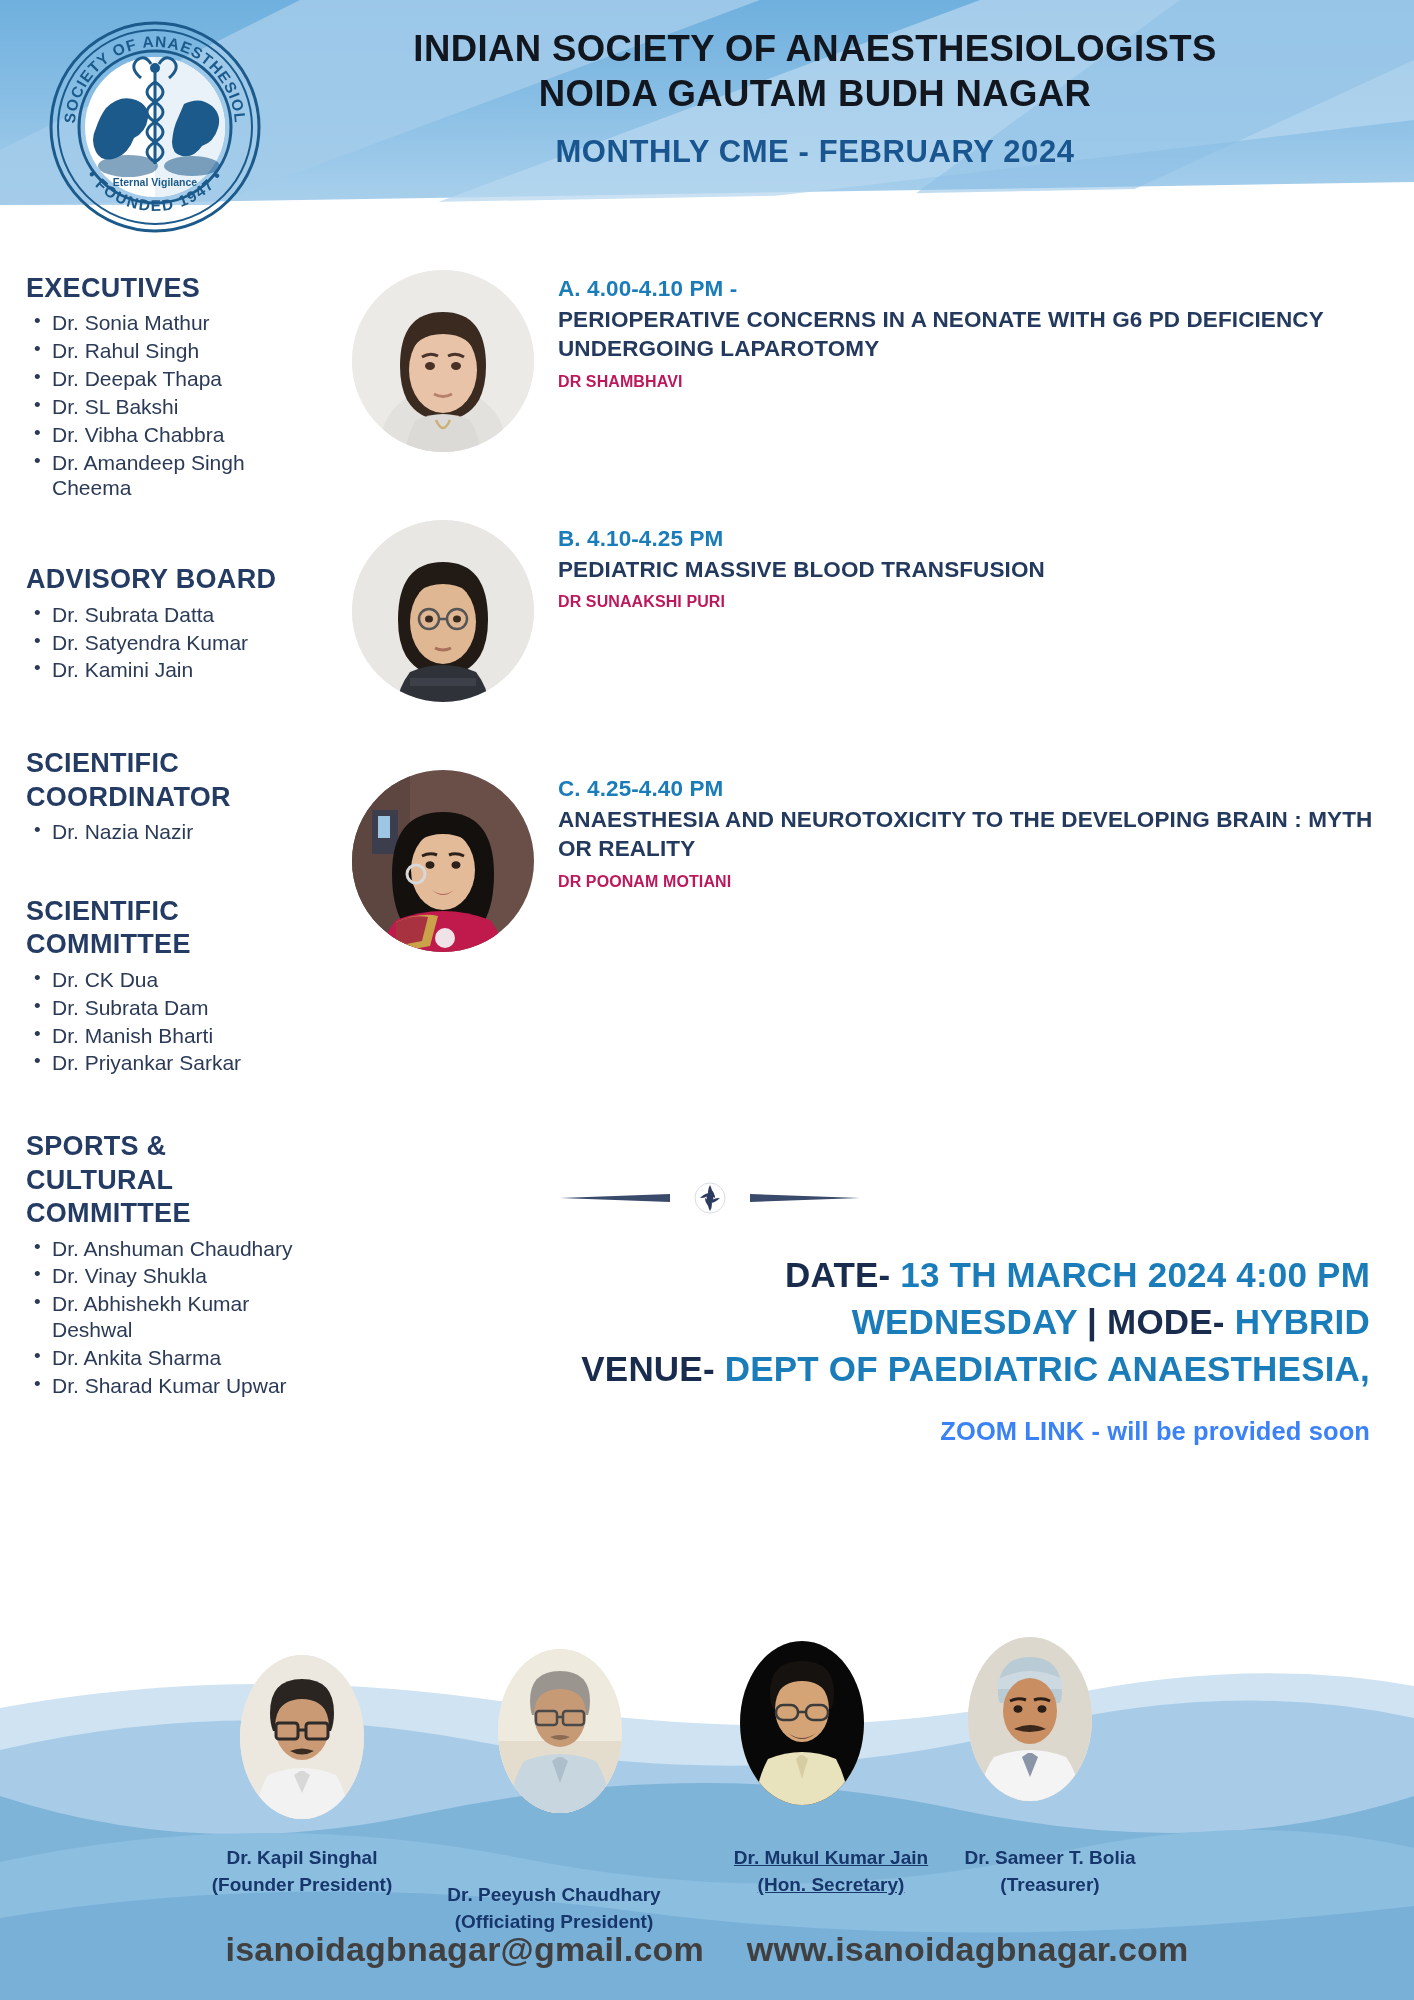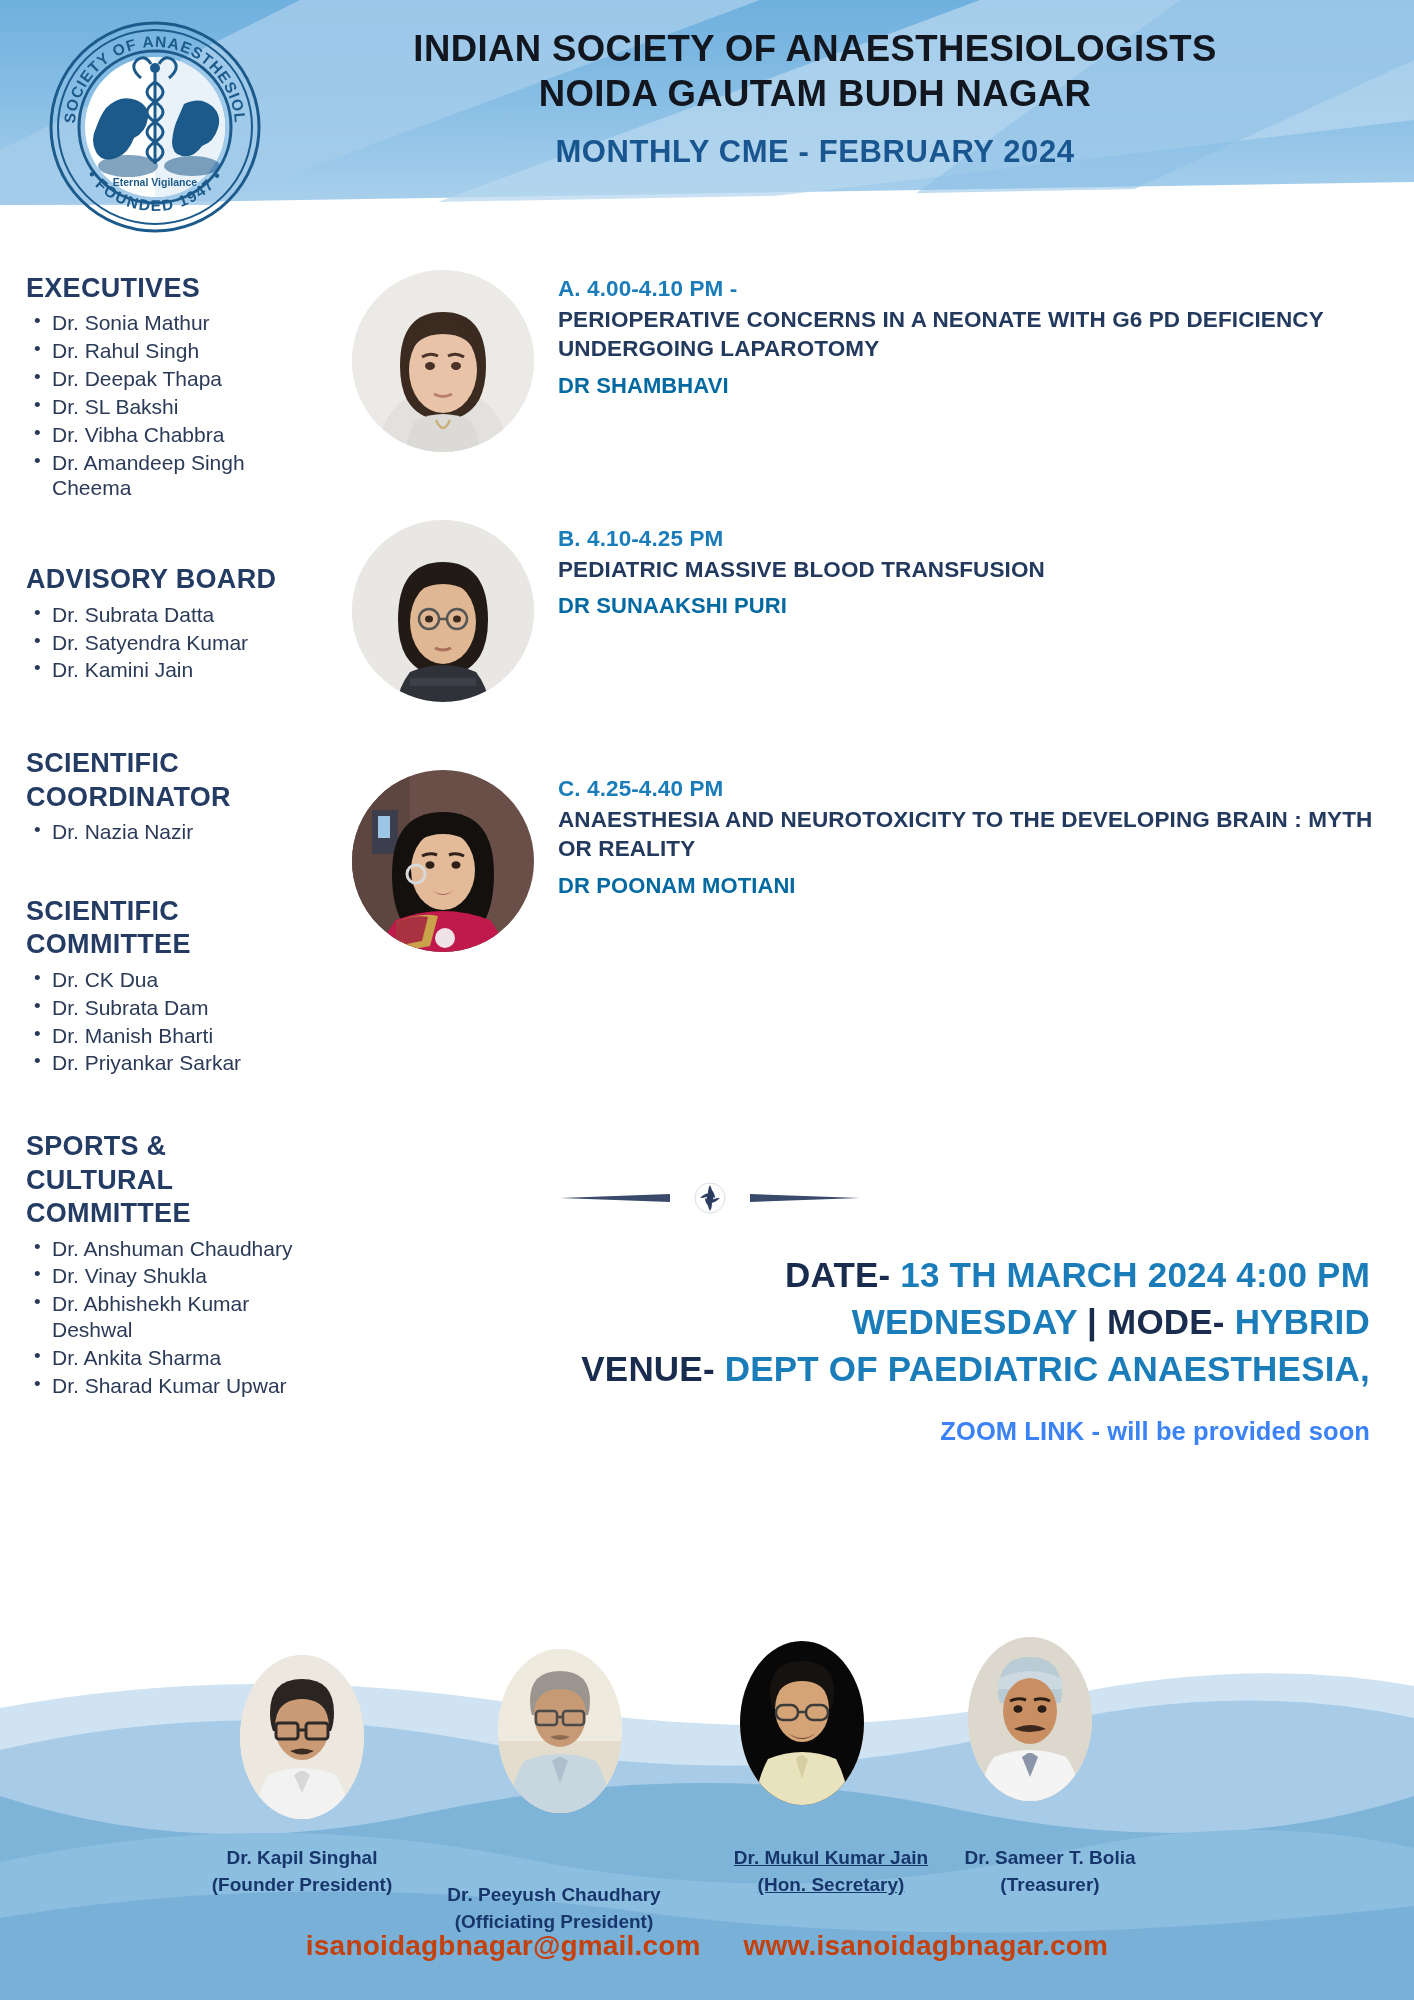--- a/index.html
+++ b/index.html
@@ -83,21 +83,21 @@
     border-radius:50%; overflow:hidden; background:#ececec;
   }
   .s-photo svg { display:block; width:100%; height:100%; }
   .s-body { margin-left:228px; padding-top:4px; }
   .s-time { font-size:22.5px; font-weight:bold; color:#1b7cba; line-height:1.32; letter-spacing:.1px; }
   .s-title {
     font-size:22.5px; font-weight:bold; color:#233a5e; line-height:1.32;
     letter-spacing:.1px; margin-top:1px;
   }
   .s-speaker {
-    font-size:22px; font-weight:bold; color:#0369a1; line-height:1.32;
+    font-size:16px; font-weight:bold; color:#be185d; line-height:1.32;
     margin-top:7px; letter-spacing:.1px;
   }
 
   
   .divider { position:absolute; left:560px; top:1178px; width:300px; height:40px; z-index:6; }
 
   
   .datebox { position:absolute; left:330px; top:1252px; width:1040px; text-align:right; z-index:6; }
   .dline { font-size:35px; font-weight:bold; line-height:1.34; letter-spacing:.2px; }
   .dk { color:#1a2c4e; }
@@ -121,21 +121,21 @@
   .off-names { position:absolute; left:0; top:1845px; width:1414px; height:70px; z-index:7; }
   .off-name {
     position:absolute; text-align:center;
     font-size:19px; font-weight:bold; color:#17366b; line-height:1.42;
   }
 
   .contact {
     position:absolute; left:0; top:1930px; width:1414px; text-align:center; z-index:7;
   }
   .contact span {
-    font-size:28px; font-weight:bold; color:#c2410c; letter-spacing:.2px;
+    font-size:34px; font-weight:bold; color:#404040; letter-spacing:.2px;
   }
   .contact .c-gap { display:inline-block; width:34px; }
 </style>
 </head>
 <body>
 
 <div class="poster">
 
   <div class="header">
     <div class="hdr-base"></div>

